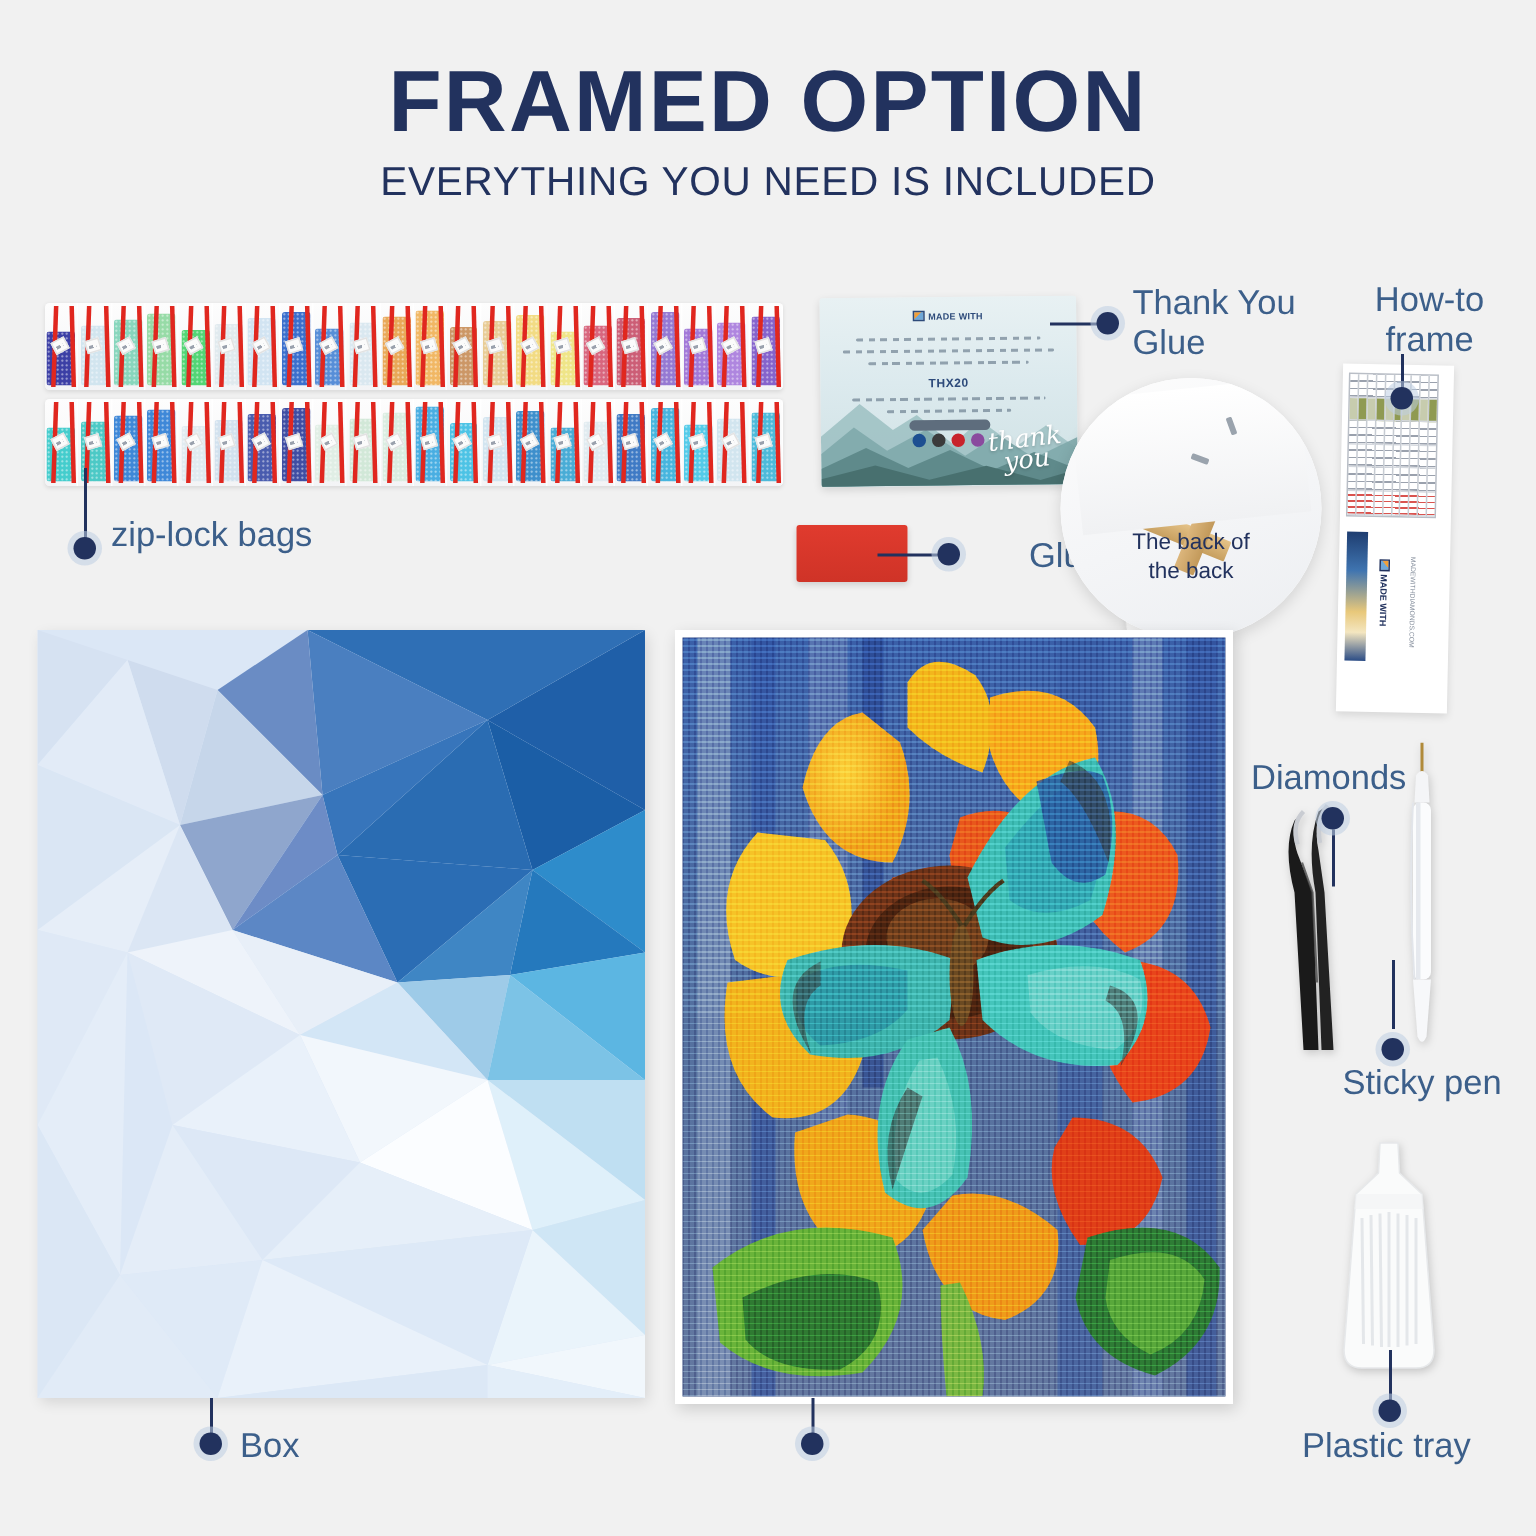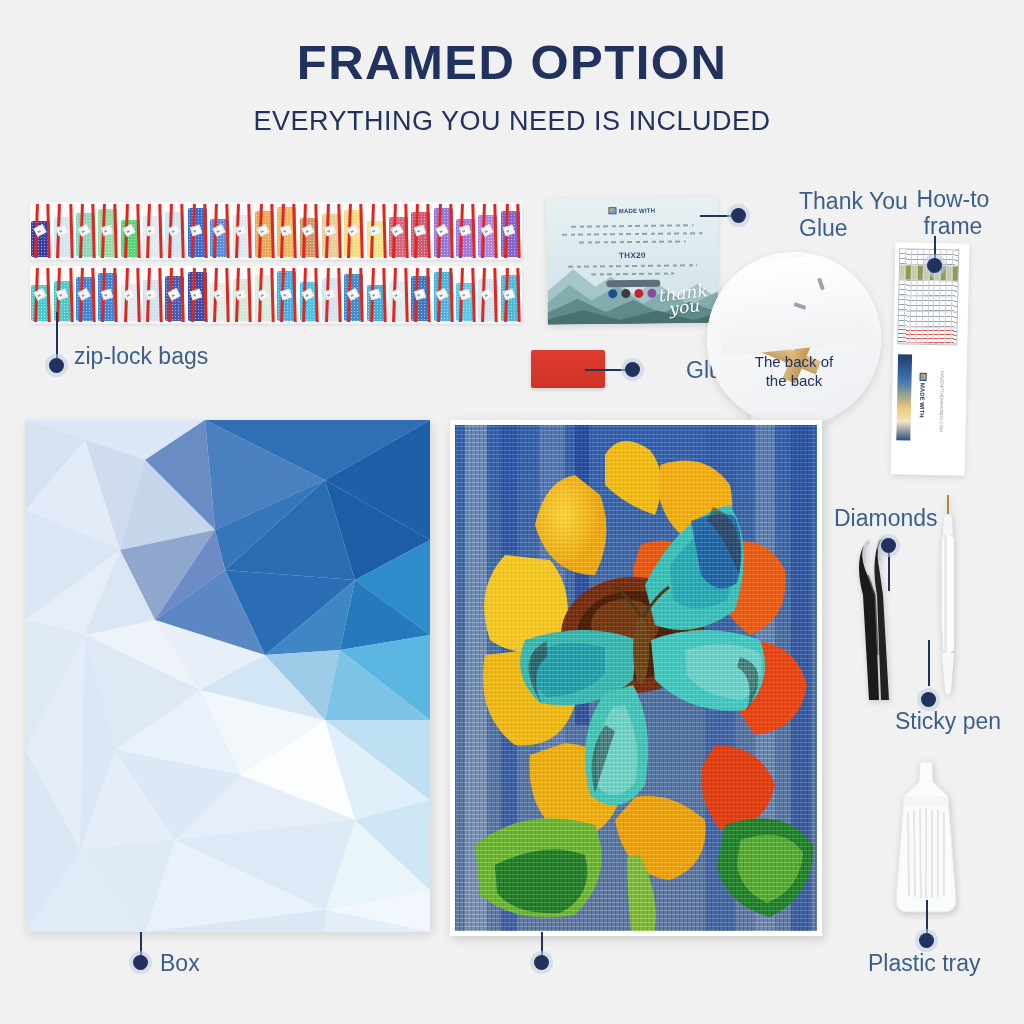--- a/index.html
+++ b/index.html
@@ -9,21 +9,21 @@
     font-family: "Liberation Sans", sans-serif;
     position: relative;
     overflow: hidden;
   }
   .stage { position: absolute; inset: 0; }
 
   
   .title {
     position: absolute; top: 34px; left: 0; width: 1024px;
     text-align: center;
-    font-size: 49px; font-weight: bold; letter-spacing: 1.5px;
+    font-size: 58px; font-weight: bold; letter-spacing: 1.5px;
     color: #22325e;
   }
   .subtitle {
     position: absolute; top: 106px; left: 0; width: 1024px;
     text-align: center;
     font-size: 27px; font-weight: normal; letter-spacing: 0.5px;
     color: #22325e;
   }
 
   
@@ -539,21 +539,21 @@
       <i style="background:#8a4a9e"></i>
     </div>
     <div class="ty-script">
       <span>thank</span>
       <span>you</span>
     </div>
   </div>
 
   <div class="leader h" style="left:700px; top:215px; width:34px;"></div>
   <div class="dot" style="left:731px; top:208px;"></div>
-  <div class="callout big" style="left:755px; top:188px;margin-left:44px;">
+  <div class="callout big" style="left:755px; top:188px;">
     <div>Thank You</div>
     <div>Glue</div>
   </div>
 
   <div class="glue"></div>
   <div class="leader h" style="left:585px; top:369px; width:45px;"></div>
   <div class="dot" style="left:625px; top:362px;"></div>
   <div class="callout big" style="left:686px; top:357px;">
     <div>Glue</div>
   </div>

